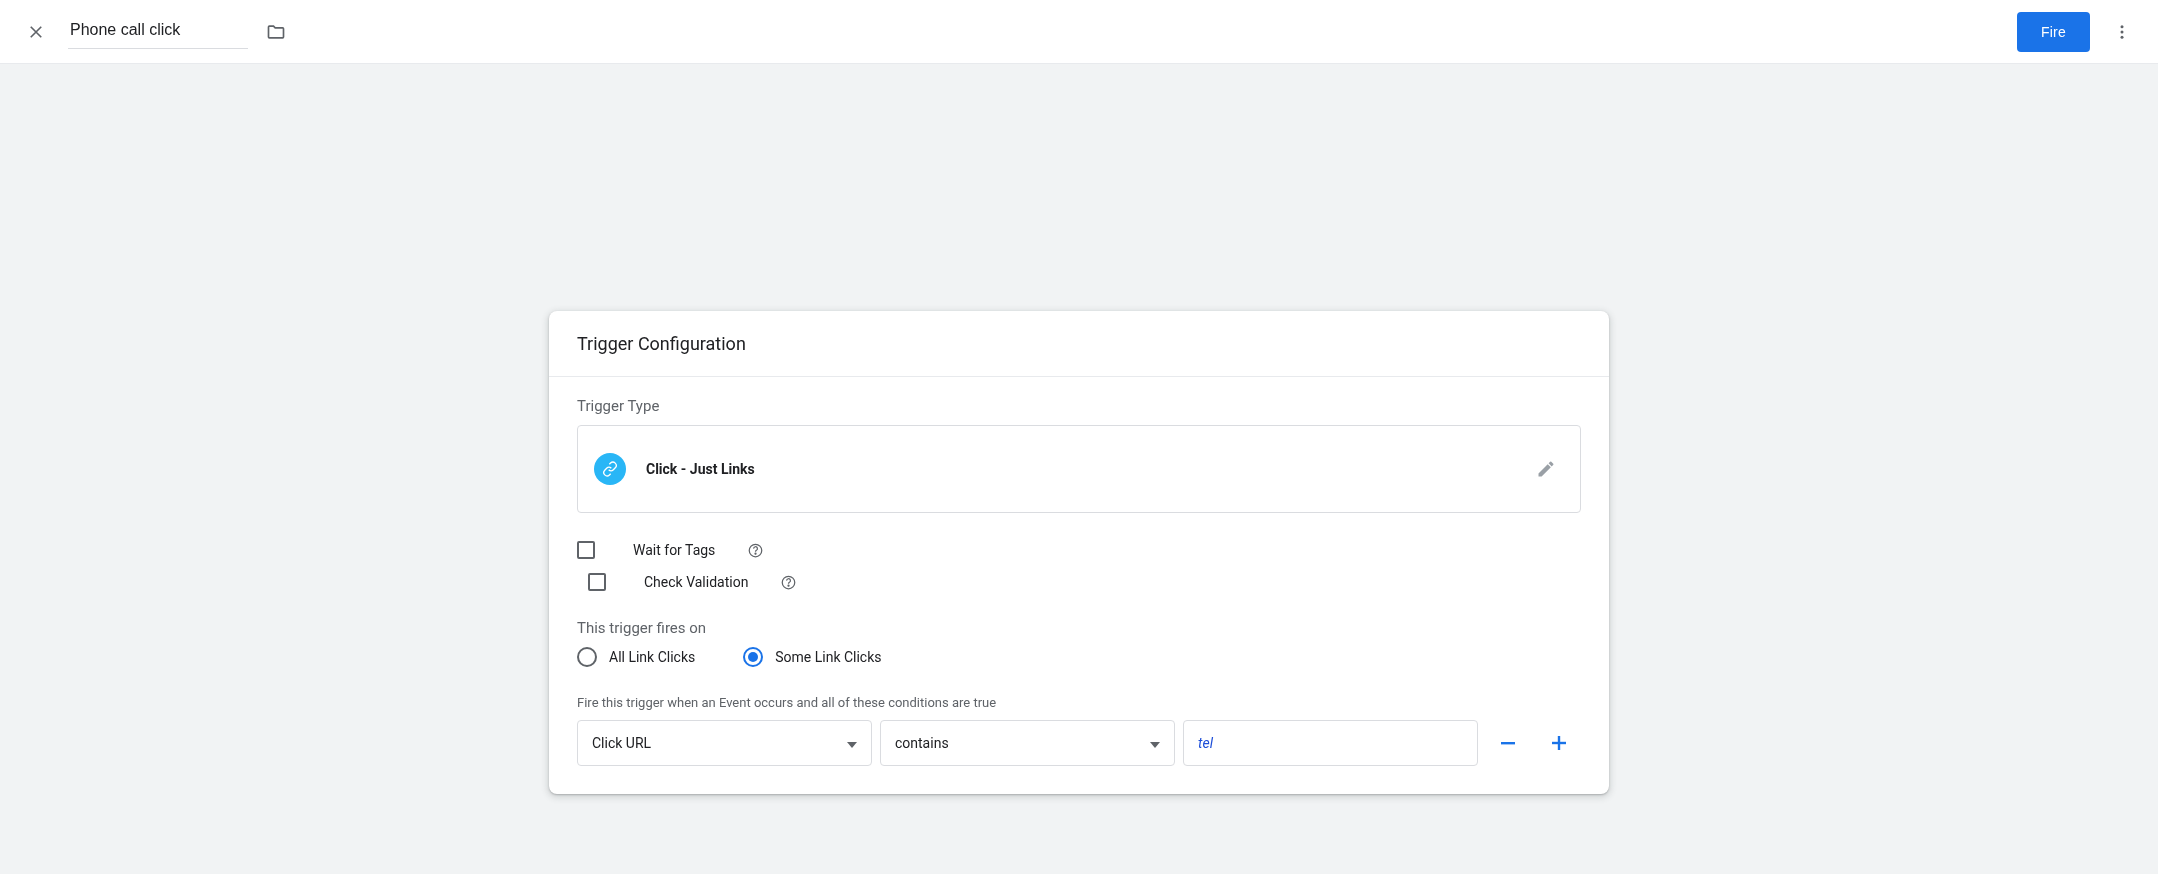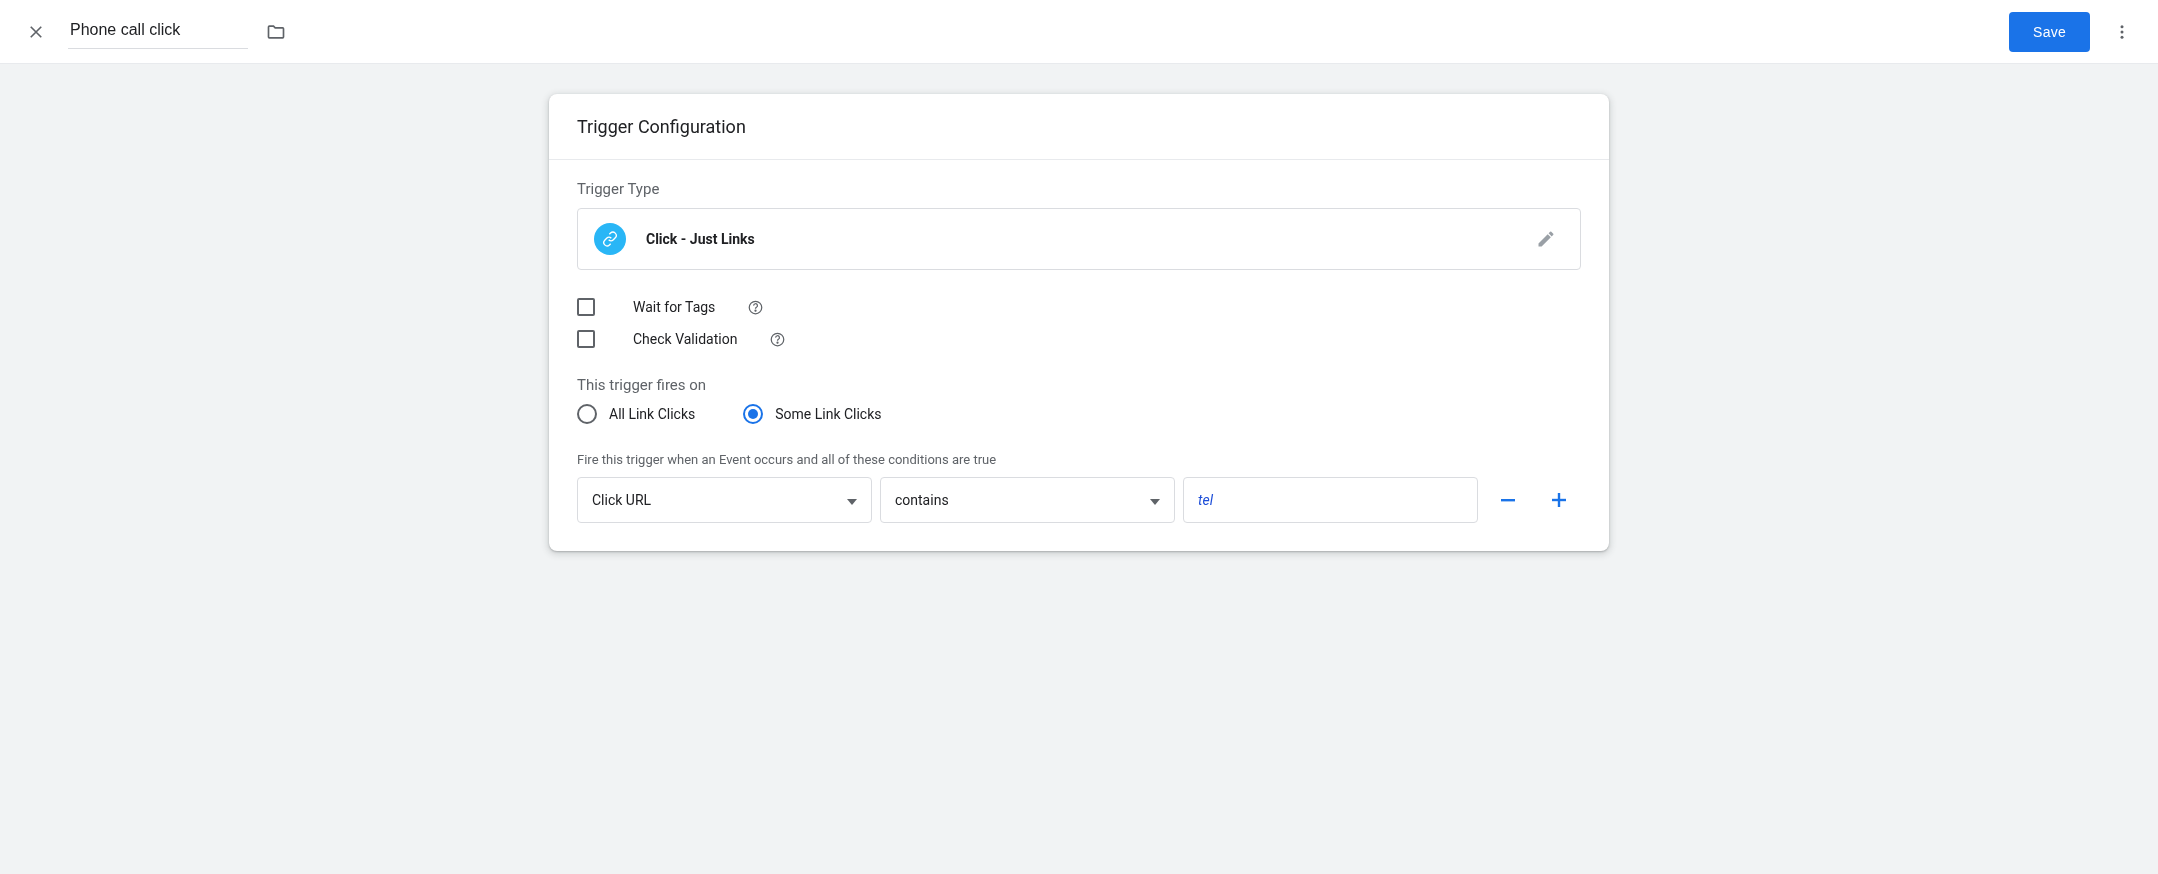--- a/index.html
+++ b/index.html
@@ -64,21 +64,21 @@
       margin-left: 12px;
       border-radius: 50%;
     }
 
     .workspace {
       background: #f1f3f4;
       min-height: calc(100vh - 64px);
       padding: 30px 0 80px;
       display: flex;
       justify-content: center;
-      align-items: flex-start;
+      align-items: flex-end;
     }
 
     .card {
       background: #fff;
       width: 1060px;
       border-radius: 8px;
       box-shadow: 0 1px 2px rgba(60,64,67,0.3), 0 2px 6px 2px rgba(60,64,67,0.15);
       overflow: hidden;
     }
     .card-header {
@@ -98,21 +98,21 @@
       font-size: 15px;
       color: #5f6368;
       margin-bottom: 10px;
     }
 
     .trigger-type-box {
       border: 1px solid #dadce0;
       border-radius: 4px;
       display: flex;
       align-items: center;
-      padding: 12px 16px;
+      padding: 25px 16px;
       margin-bottom: 28px;
       cursor: pointer;
     }
     .trigger-type-icon {
       width: 32px; height: 32px;
       border-radius: 50%;
       background: #29b6f6;
       display: flex; align-items: center; justify-content: center;
       color: #fff;
       margin-right: 20px;
@@ -235,21 +235,21 @@
         <path d="M19 5L5 19M5 5l14 14"></path>
       </svg>
   </div>
   <input class="title-input" type="text" value="Phone call click" style="">
   <div class="folder-btn">
     <svg width="20" height="20" viewBox="0 0 24 24" fill="none" stroke="currentColor" stroke-width="2">
         <path d="M3 6a1 1 0 0 1 1-1h5l2 2h9a1 1 0 0 1 1 1v10a1 1 0 0 1-1 1H4a1 1 0 0 1-1-1V6z"></path>
       </svg>
   </div>
   <div class="spacer"></div>
-  <button class="save-btn">Save</button>
+  <button class="save-btn">Fire</button>
   <div class="overflow-btn">
     <svg width="18" height="18" viewBox="0 0 24 24" fill="currentColor">
         <circle cx="12" cy="5" r="2"></circle>
         <circle cx="12" cy="12" r="2"></circle>
         <circle cx="12" cy="19" r="2"></circle>
       </svg>
   </div>
 </div>
 
 <div class="workspace">
@@ -280,21 +280,21 @@
         <span class="checkbox-label">Wait for Tags</span>
         <span class="help-icon">
           <svg width="15" height="15" viewBox="0 0 24 24" fill="none" stroke="currentColor" stroke-width="2">
               <circle cx="12" cy="12" r="10"></circle>
               <path d="M9.1 9a3 3 0 1 1 4.4 2.6c-.9.5-1.5 1.1-1.5 2.4"></path>
               <circle cx="12" cy="17" r="0.8" fill="currentColor"></circle>
             </svg>
         </span>
       </div>
 
-      <div class="checkbox-row" style="margin-bottom: 28px;">
+      <div class="checkbox-row" style="margin-bottom: 28px; margin-left: 11px;">
         <div class="checkbox-box"></div>
         <span class="checkbox-label">Check Validation</span>
         <span class="help-icon">
           <svg width="15" height="15" viewBox="0 0 24 24" fill="none" stroke="currentColor" stroke-width="2">
               <circle cx="12" cy="12" r="10"></circle>
               <path d="M9.1 9a3 3 0 1 1 4.4 2.6c-.9.5-1.5 1.1-1.5 2.4"></path>
               <circle cx="12" cy="17" r="0.8" fill="currentColor"></circle>
             </svg>
         </span>
       </div>

